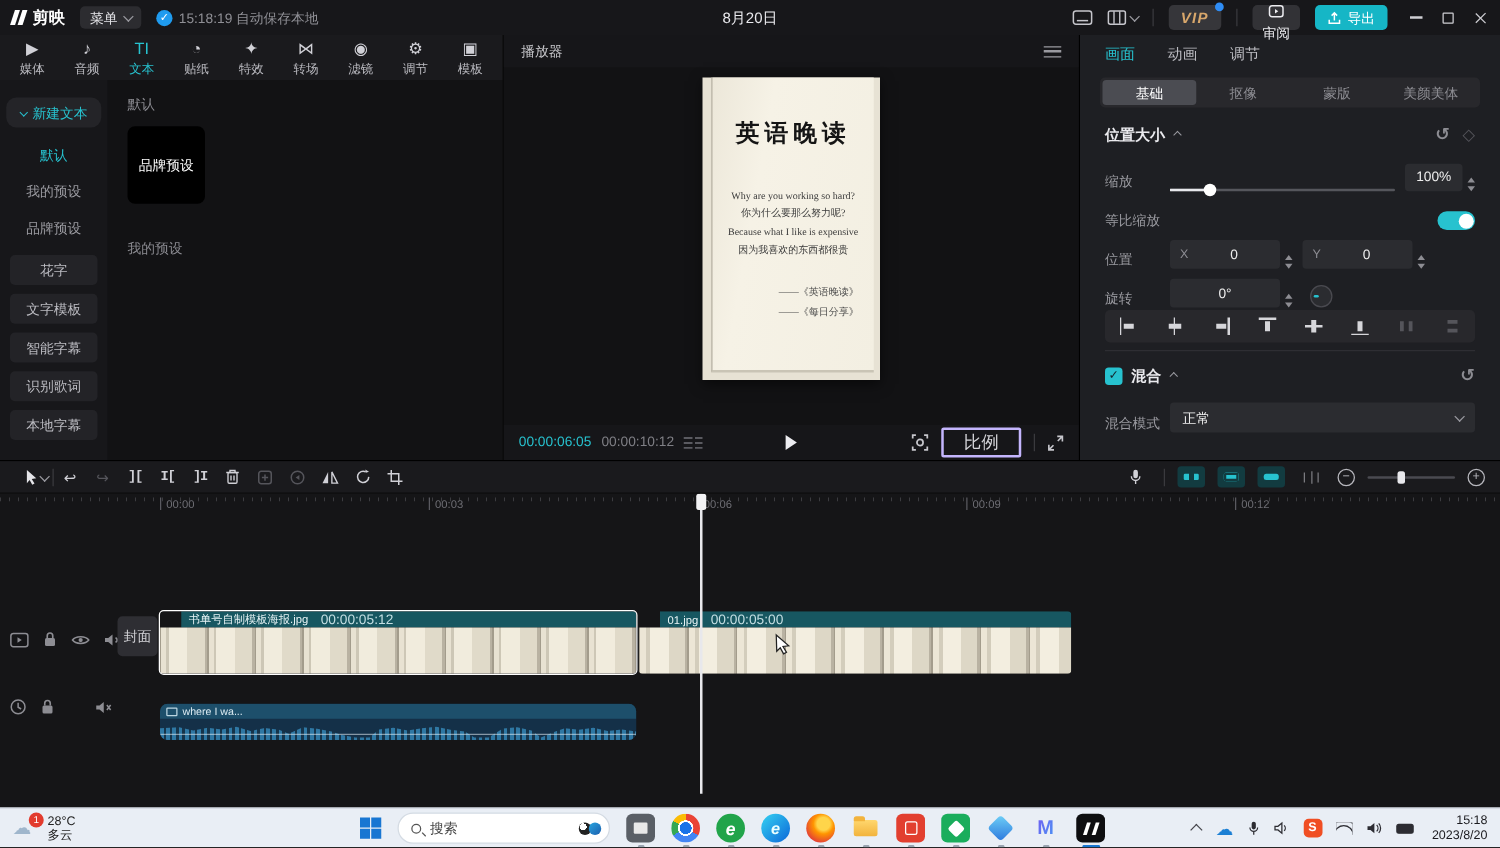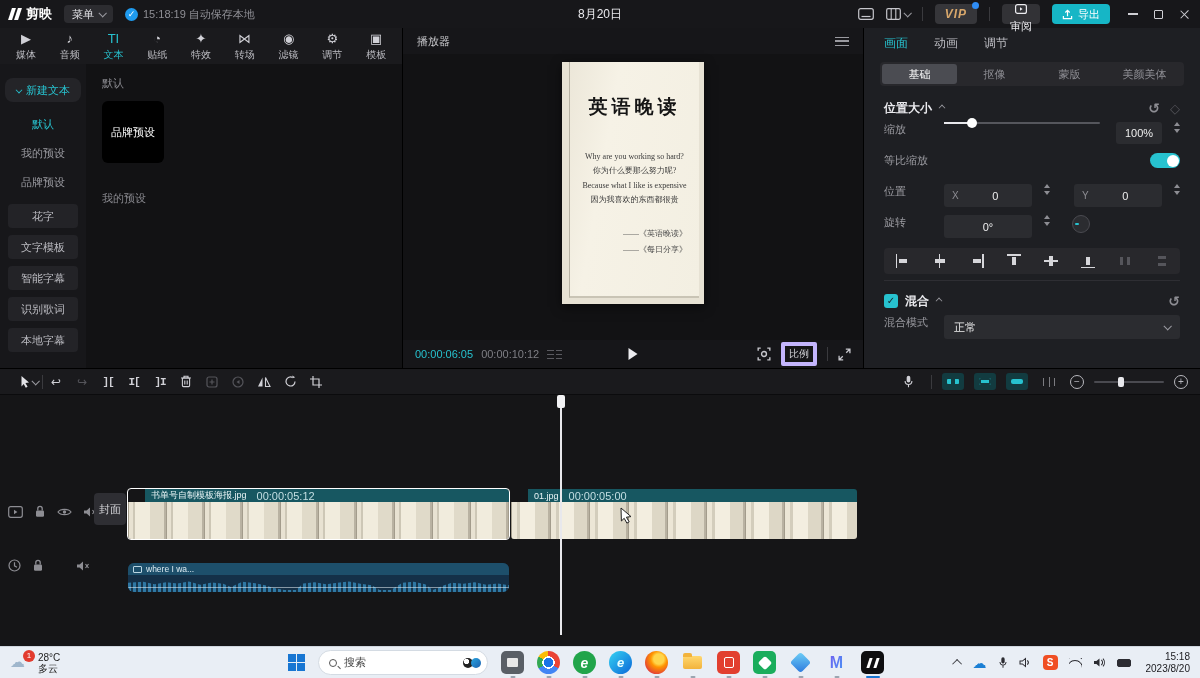--- a/index.html
+++ b/index.html
@@ -59,34 +59,34 @@
   .bk-title { margin-top:32px; text-align:center; font-family:"Liberation Serif","DejaVu Serif",serif; font-weight:bold; font-size:19px; letter-spacing:4px; color:#151515; }
   .bk-lines { margin-top:30px; text-align:center; font-size:8px; color:#3a3a3a; line-height:1.8; font-family:"Liberation Serif","DejaVu Serif",serif; }
   .bk-credits { margin-top:18px; text-align:right; padding-right:12px; font-size:8px; color:#4a4a4a; line-height:2; font-family:"Liberation Serif","DejaVu Serif",serif; }
   .player-controls { height:28px; background:#161619; display:flex; align-items:center; padding:0 12px; gap:8px; position:relative; }
   .tc-cur { color:#27c2cf; font-size:11px; }
   .tc-tot { color:#7f7f85; font-size:11px; }
   .grid-ic { width:15px; height:10px; display:flex; gap:2px; }
   .grid-ic i { flex:1; background:repeating-linear-gradient(0deg,#5a5a60 0 1.5px,transparent 1.5px 4px); }
   .play-btn { position:absolute; left:50%; transform:translateX(-50%); width:0; height:0; border-left:9px solid #ececf0; border-top:6px solid transparent; border-bottom:6px solid transparent; }
   .pc-right { margin-left:auto; display:flex; align-items:center; gap:10px; color:#c6c6cc; }
-  .ratio-btn { border:4px solid #c4b5fd; border-radius:2px; font-size:10px; color:#d6d6da; padding:1px 4px; }
+  .ratio-btn { border:2px solid #c4b5fd; border-radius:2px; font-size:14px; color:#d6d6da; padding:1px 16px; }
 
   
   .panel-right { flex:1; background:#1e1f23; display:flex; flex-direction:column; }
   .insp-tabs { height:30px; display:flex; align-items:center; gap:26px; padding:0 20px; font-size:12px; color:#bcbcc2; }
   .insp-tabs .active { color:#27c2cf; }
   .subtabs { margin:4px 16px 0; height:24px; background:#28282c; border-radius:4px; display:flex; padding:2px; }
   .stab { flex:1; display:flex; align-items:center; justify-content:center; font-size:11px; color:#8d8d93; border-radius:3px; }
   .stab.active { background:#4b4c52; color:#fff; }
   .insp-body { flex:1; padding:8px 20px 0; }
   .sec-head { display:flex; align-items:center; gap:7px; height:28px; color:#eaeaee; font-size:12px; font-weight:bold; }
   .sec-right { margin-left:auto; display:flex; align-items:center; gap:10px; color:#8d8d93; font-size:13px; }
   .dimk { color:#55555b; }
-  .irow { display:flex; align-items:flex-start; height:31px; gap:8px; }
+  .irow { display:flex; align-items:flex-end; height:31px; }
   .rlabel { width:52px; font-size:11px; color:#9a9aa0; flex:none; }
   .slider { flex:1; height:2px; background:#55565c; border-radius:1px; position:relative; margin-right:8px; }
   .slider .fill { position:absolute; left:0; top:0; bottom:0; width:18%; background:#e8e8ec; }
   .slider .handle { position:absolute; left:18%; top:50%; transform:translate(-50%,-50%); width:10px; height:10px; border-radius:50%; background:#fff; }
   .valbox { width:46px; height:22px; background:#2b2c30; border-radius:3px; color:#eee; font-size:11px; display:flex; align-items:center; justify-content:center; }
   .stepper { display:flex; flex-direction:column; gap:3px; margin-left:4px; }
   .arr-up { width:0; height:0; border-left:3.5px solid transparent; border-right:3.5px solid transparent; border-bottom:4.5px solid #8d8d93; }
   .arr-dn { width:0; height:0; border-left:3.5px solid transparent; border-right:3.5px solid transparent; border-top:4.5px solid #8d8d93; }
   .switch { margin-left:auto; width:30px; height:15px; border-radius:8px; background:#27c2cf; position:relative; }
   .switch::after { content:""; position:absolute; right:1.5px; top:1.5px; width:12px; height:12px; border-radius:50%; background:#fff; }
@@ -558,20 +558,27 @@
         <span class="tgl">
             <i class="tgl-d"></i>
           </span>
         <span class="zoomsym">−</span>
         <span class="zslider"></span>
         <span class="zoomsym">+</span>
       </div>
     </div>
 
     <div class="tl-body">
+      <div class="ruler">
+        <span class="rlab" style="left:128px">00:00</span>
+        <span class="rlab" style="left:343px">00:03</span>
+        <span class="rlab" style="left:558px">00:06</span>
+        <span class="rlab" style="left:773px">00:09</span>
+        <span class="rlab" style="left:988px">00:12</span>
+      </div>
 
       <div class="track-ctl" style="left:8px; top:110px;">
         <svg width="15" height="12" viewBox="0 0 15 12">
             <rect x="0.7" y="0.7" width="13.6" height="10.6" rx="2" fill="none" stroke="#8d8d93" stroke-width="1.2"></rect>
             <path d="M6 3.8l3.4 2.2L6 8.2z" fill="#8d8d93"></path>
           </svg>
         <svg width="12" height="13" viewBox="0 0 12 13">
             <rect x="2" y="5.4" width="8" height="6.4" rx="1.2" fill="#8d8d93"></rect>
             <path d="M3.8 5.4V3.6a2.2 2.2 0 0 1 4.4 0v1.8" fill="none" stroke="#8d8d93" stroke-width="1.3"></path>
           </svg>

